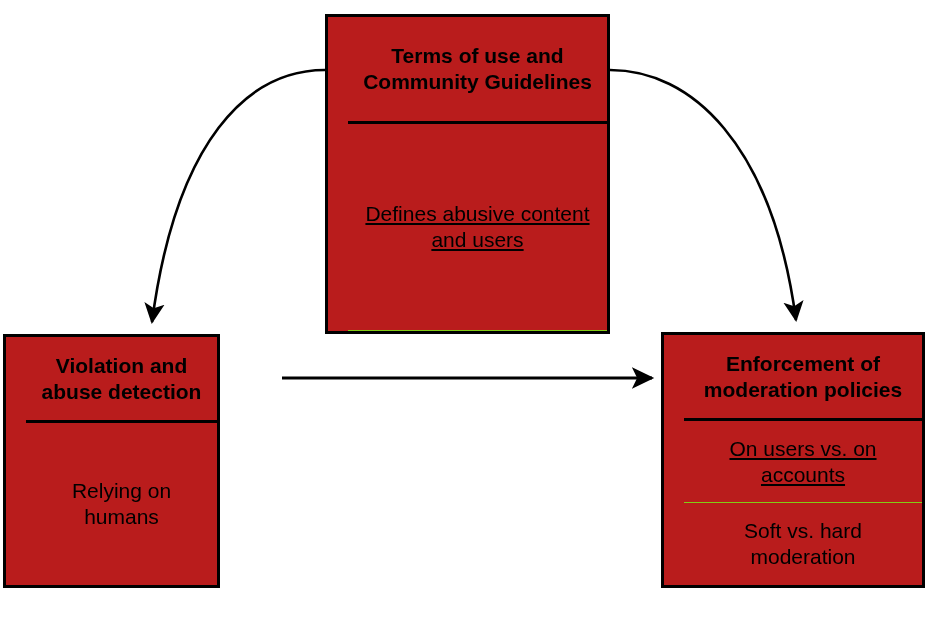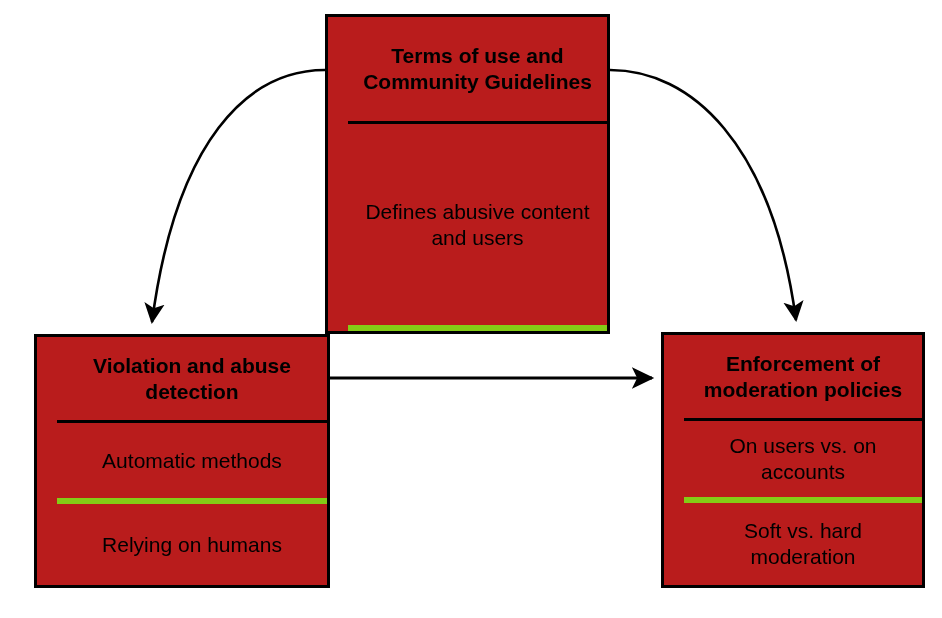--- a/index.html
+++ b/index.html
@@ -56,37 +56,38 @@
     display: flex;
     align-items: center;
     justify-content: center;
     text-align: center;
     font-weight: normal;
     font-size: 21px;
     line-height: 1.22;
     padding: 4px 10px;
   }
   .node-row.divided {
-    border-bottom: 6px solid #84cc16;
+    border-bottom: 1px solid #84cc16;
+    text-decoration: underline;
   }
 
   
   #node-policy {
     left: 325px;
     top: 14px;
     width: 285px;
     height: 320px;
   }
   #node-policy .node-header { height: 107px; }
   #node-policy .node-row { height: 107px; }
 
   #node-detection {
-    left: 34px;
+    left: 3px;
     top: 334px;
-    width: 296px;
+    width: 217px;
     height: 254px;
   }
   #node-detection .node-header { height: 86px; }
   #node-detection .node-row { height: 84px; }
 
   #node-enforcement {
     left: 661px;
     top: 332px;
     width: 264px;
     height: 256px;
@@ -114,21 +115,20 @@
     <path d="M 282 378 L 652 378" fill="none" stroke="#000000" stroke-width="2.8" marker-end="url(#arrowhead)"></path>
   </svg>
 
   <div class="node-box" id="node-policy">
     <div class="node-header">Terms of use and Community Guidelines</div>
     <div class="node-row divided">Defines abusive content and users</div>
   </div>
 
   <div class="node-box" id="node-detection">
     <div class="node-header">Violation and abuse detection</div>
-    <div class="node-row divided">Automatic methods</div>
     <div class="node-row">Relying on humans</div>
   </div>
 
   <div class="node-box" id="node-enforcement">
     <div class="node-header">Enforcement of moderation policies</div>
     <div class="node-row divided">On users vs. on accounts</div>
     <div class="node-row">Soft vs. hard moderation</div>
   </div>
 
 </div>

